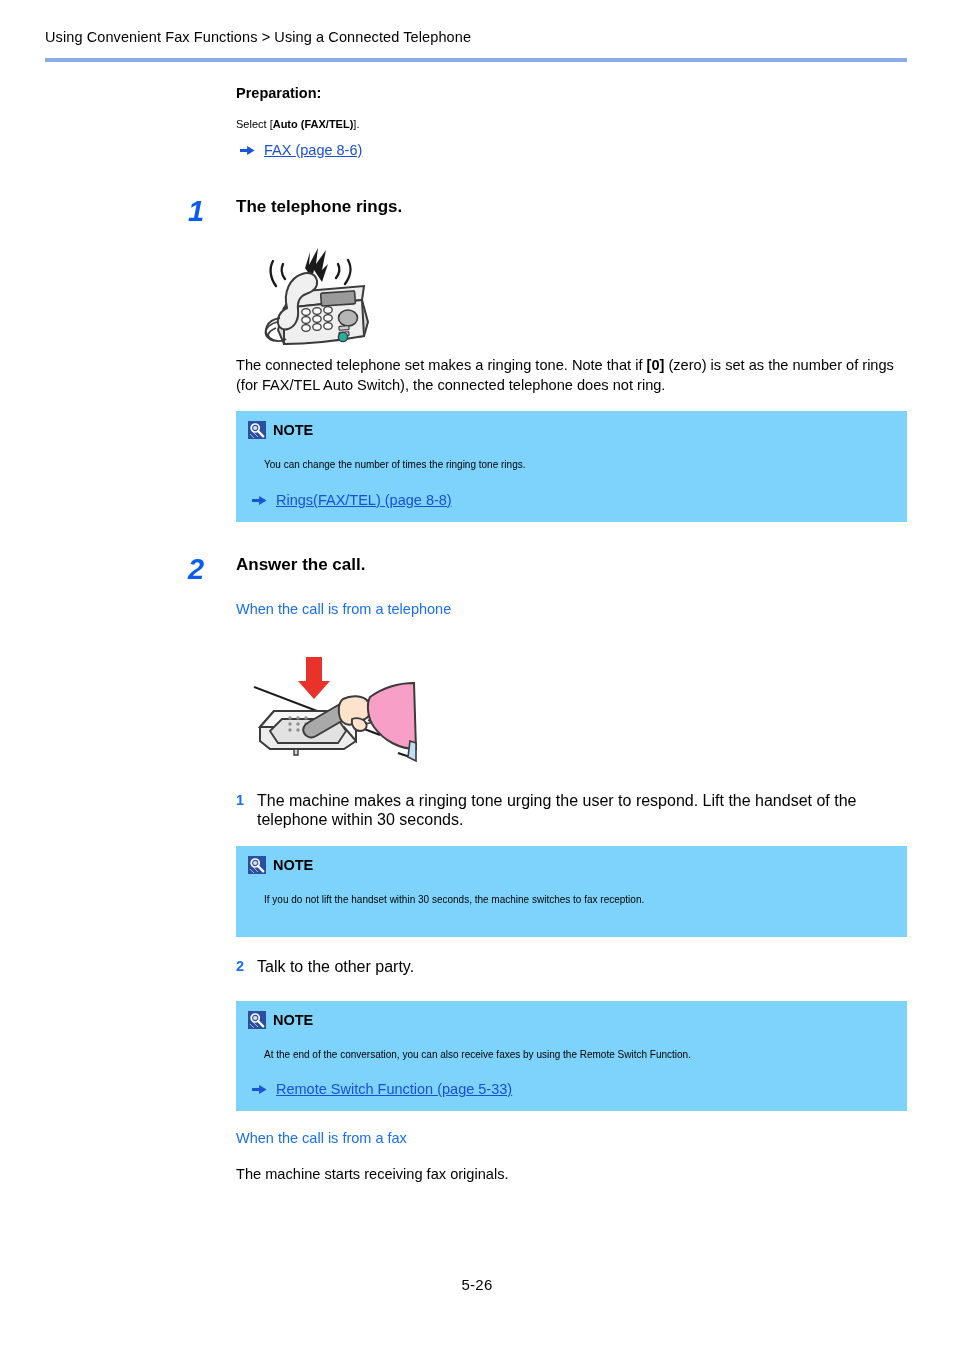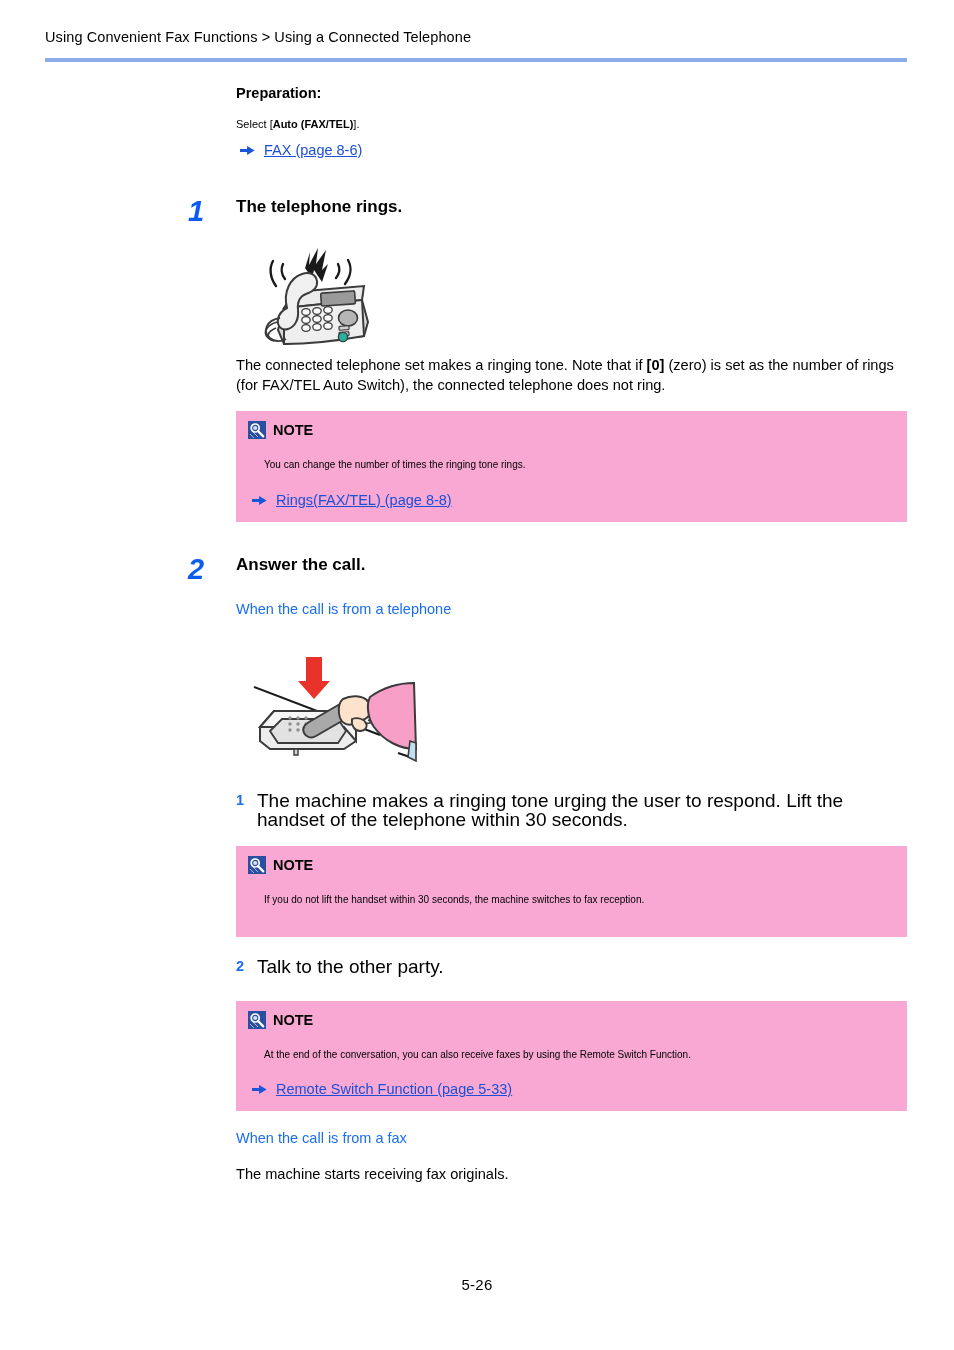--- a/index.html
+++ b/index.html
@@ -138,21 +138,21 @@
   .para b { font-weight: bold; }
 
   
   .fig {
     margin: 14px 0 0 0;
   }
   .fig svg { display: block; }
 
   
   .note {
-    background: #f9a8d4;
+    background: #7dd3fc;
     padding: 10px 12px 12px 12px;
     margin-top: 16px;
     box-sizing: border-box;
   }
   .note-head {
     display: flex;
     align-items: center;
     gap: 7px;
     margin-bottom: 1px;
   }
@@ -183,21 +183,21 @@
   .substep-num {
     flex: 0 0 auto;
     width: 11px;
     font-size: 14.5px;
     font-weight: bold;
     color: #1a6ef0;
     line-height: 19.5px;
     text-align: left;
   }
   .substep-text {
-    font-size: 19px;
+    font-size: 16px;
     line-height: 19.5px;
     margin: 0;
   }
 
   .tail-para { margin-top: 17px; }
 
   
   .footer {
     position: absolute;
     left: 0;

